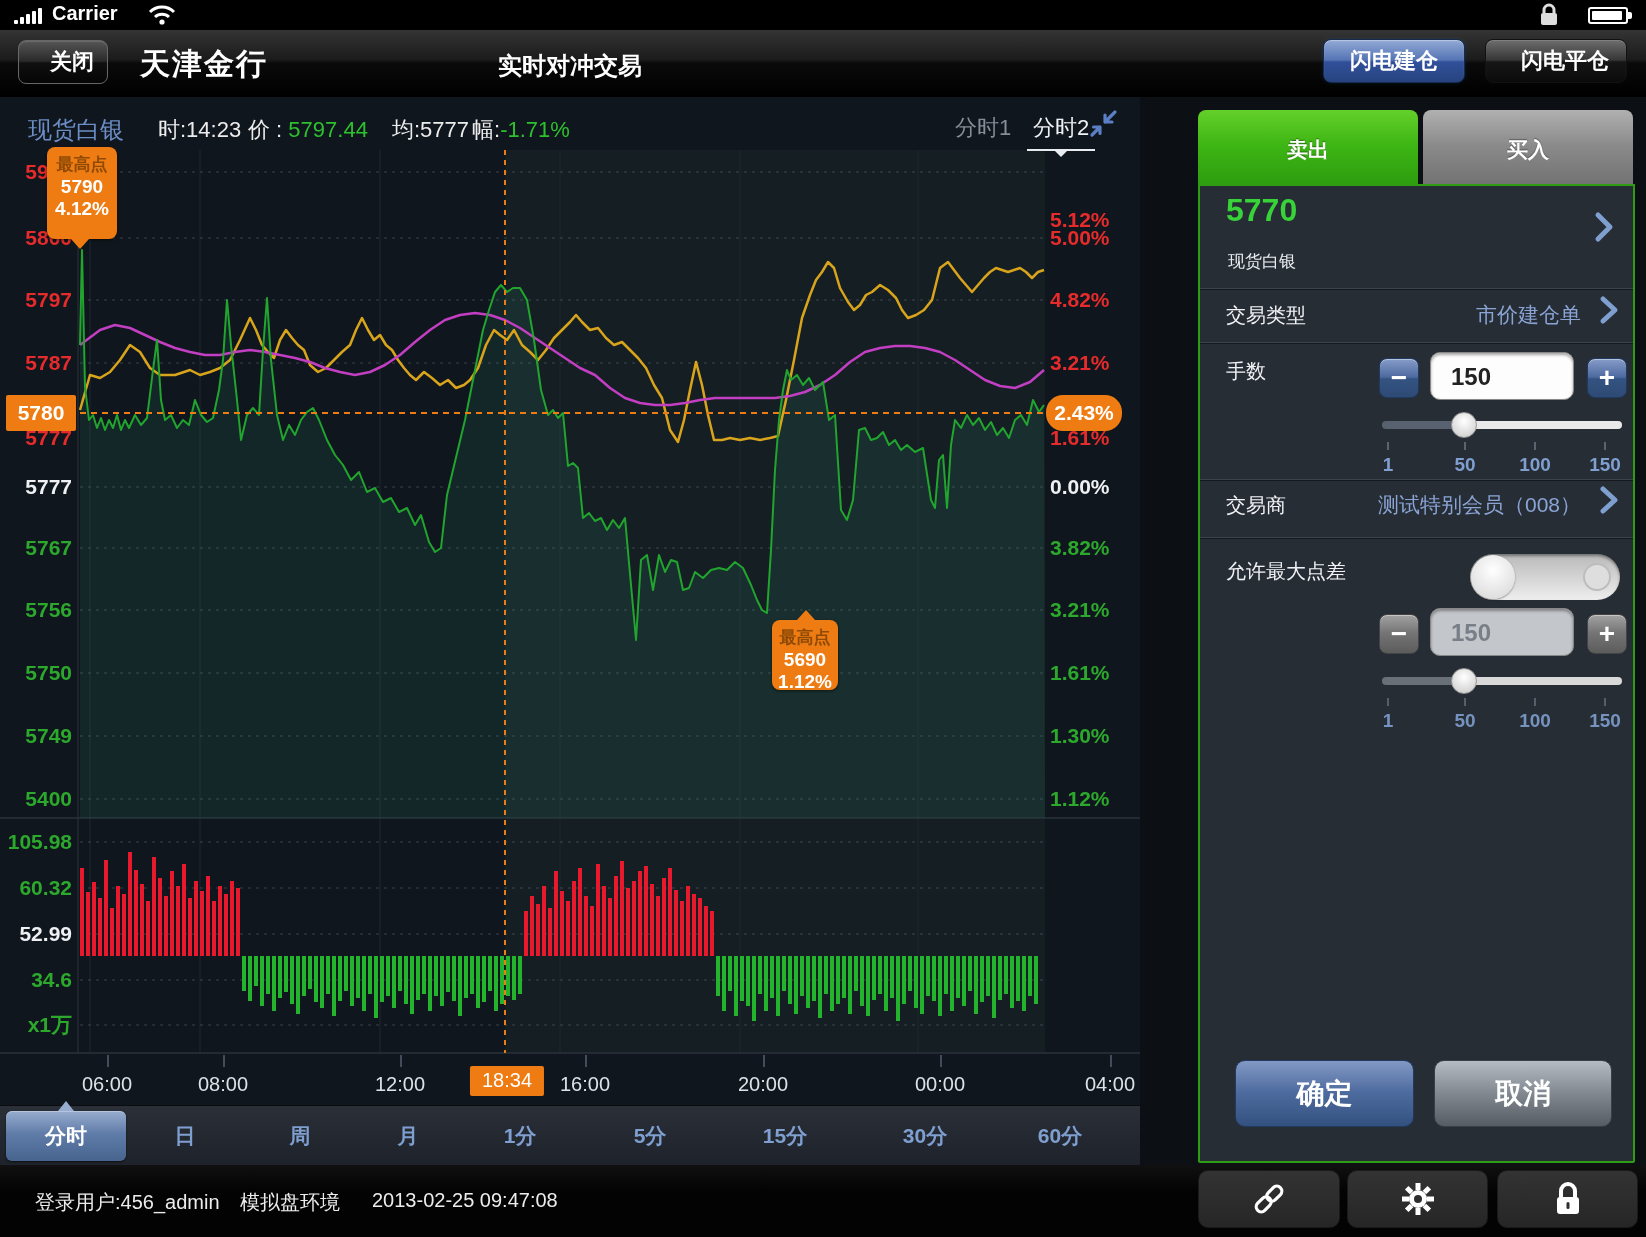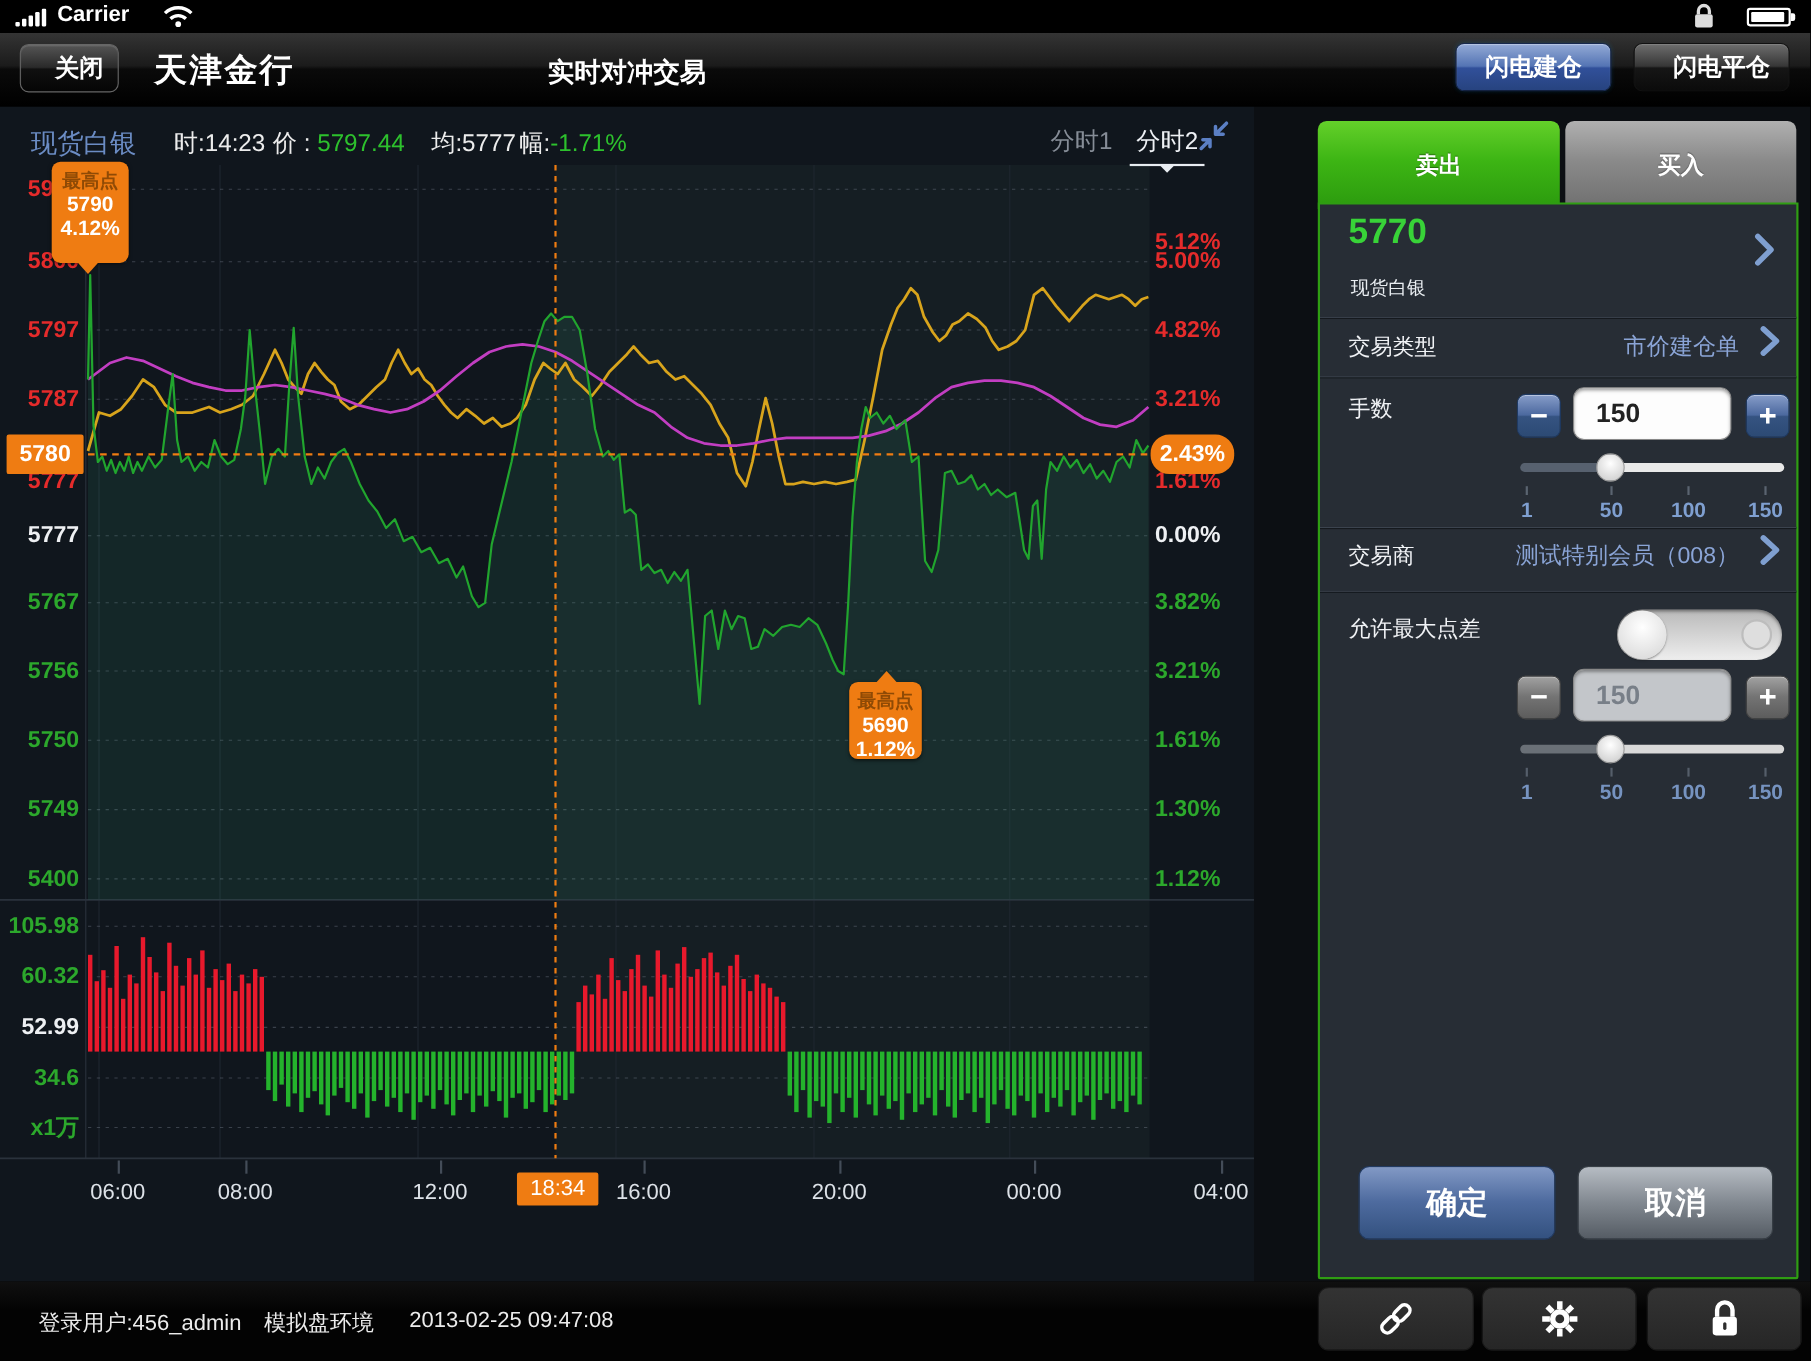--- a/index.html
+++ b/index.html
@@ -425,20 +425,31 @@
         <span class="time-tick" style="left: 585px;"></span>
         <span class="time-label" style="left: 585px;">16:00</span>
         <span class="time-tick" style="left: 763px;"></span>
         <span class="time-label" style="left: 763px;">20:00</span>
         <span class="time-tick" style="left: 940px;"></span>
         <span class="time-label" style="left: 940px;">00:00</span>
         <span class="time-tick" style="left: 1110px;"></span>
         <span class="time-label" style="left: 1110px;">04:00</span>
         <span class="time-hl" style="left: 507px;">18:34</span>
       </div>
+    <div class="period-bar" id="period-bar">
+        <div class="ptab active" style="left: 6px; width: 120px;">分时<span class="notch-up"></span></div>
+        <div class="ptab" style="left: 140px; width: 90px;">日</div>
+        <div class="ptab" style="left: 255px; width: 90px;">周</div>
+        <div class="ptab" style="left: 363px; width: 90px;">月</div>
+        <div class="ptab" style="left: 475px; width: 90px;">1分</div>
+        <div class="ptab" style="left: 605px; width: 90px;">5分</div>
+        <div class="ptab" style="left: 740px; width: 90px;">15分</div>
+        <div class="ptab" style="left: 880px; width: 90px;">30分</div>
+        <div class="ptab" style="left: 1015px; width: 90px;">60分</div>
+      </div>
   </div>
 
   <div class="panel">
     <div class="trade-tab tab-sell">卖出</div>
     <div class="trade-tab tab-buy">买入</div>
     <div class="panel-body">
       <div class="pb-price">5770</div>
       <div class="pb-symbol">现货白银</div>
       <span class="chev" style="left:392px;top:24px">
         <svg width="24" height="34" viewBox="0 0 24 34">

